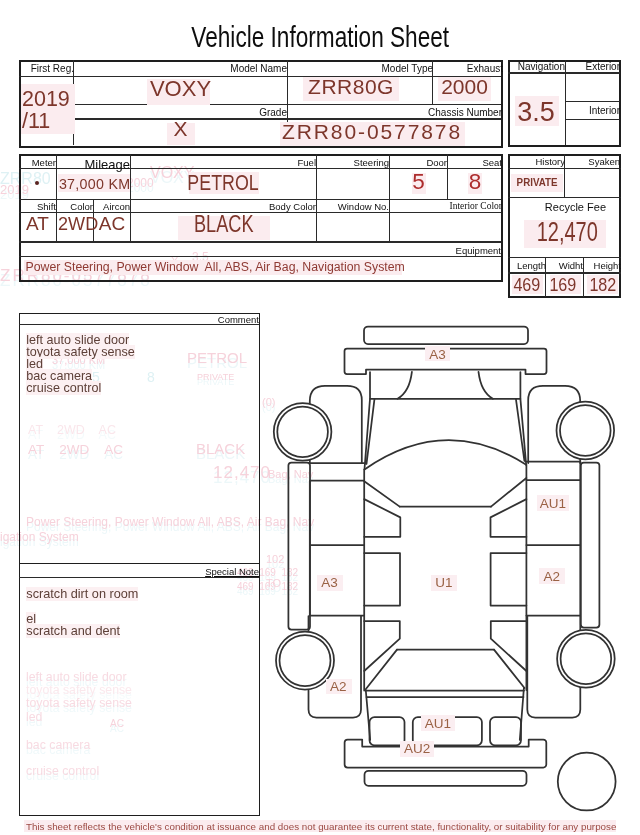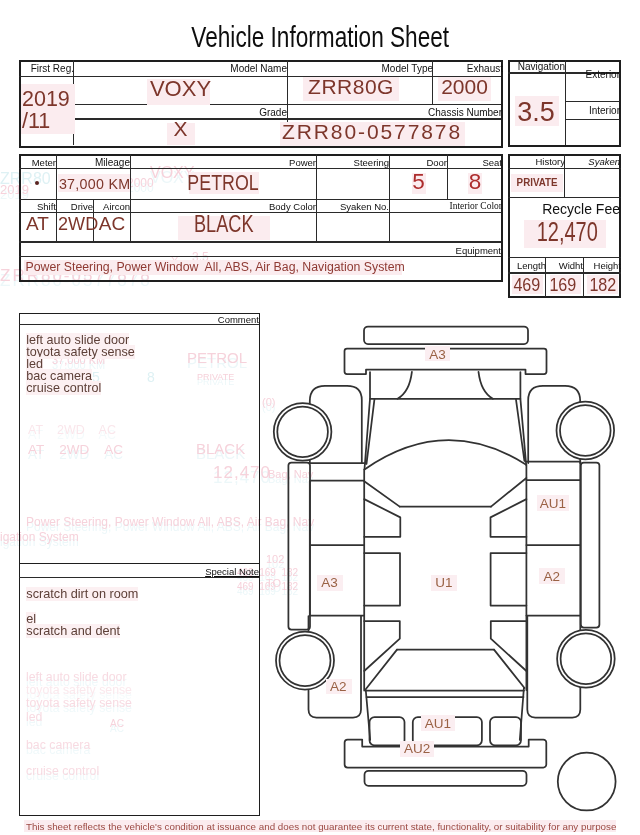--- a/index.html
+++ b/index.html
@@ -83,21 +83,21 @@
 
 <div class="hl" style="left:280px;top:122px;width:185px;height:24px;"></div>
 <div class="val" style="left:282px;top:119.5px;width:170px;font-size:21px;letter-spacing:1.9px;">ZRR80-0577878</div>
 
 <div class="abs" style="left:508px;top:59.5px;width:113px;height:87px;border:2px solid #1e1e1e;"></div>
 <div class="ln" style="left:565px;top:60px;width:1.3px;height:85px;"></div>
 <div class="ln" style="left:508px;top:72.3px;width:112px;height:1.3px;"></div>
 <div class="ln" style="left:565px;top:100.5px;width:55px;height:1.3px;"></div>
 <div class="ln" style="left:565px;top:118.8px;width:55px;height:1.3px;"></div>
 <div class="hdr" style="left:509px;top:61px;width:56px;">Navigation</div>
-<div class="hdr" style="left:565px;top:61px;width:55px;margin-top:8px;">Exterior</div>
+<div class="hdr" style="left:565px;top:61px;width:55px;">Exterior</div>
 <div class="hdr" style="left:565px;top:104.5px;width:55px;">Interior</div>
 
 <div class="hl" style="left:515px;top:96px;width:44px;height:30px;"></div>
 <div class="val" style="left:508px;top:96.5px;width:56px;font-size:27px;">3.5</div>
 
 <div class="abs" style="left:18.5px;top:154px;width:484px;height:127.5px;border:2px solid #1e1e1e;"></div>
 <div class="ln" style="left:19px;top:168.2px;width:482px;height:1.3px;"></div>
 <div class="ln" style="left:19px;top:198.5px;width:482px;height:1.3px;"></div>
 <div class="ln" style="left:19px;top:211.9px;width:482px;height:1.3px;"></div>
 <div class="ln" style="left:19px;top:241.4px;width:482px;height:1.3px;"></div>
@@ -107,30 +107,30 @@
 <div class="ln" style="left:129.9px;top:154px;width:1.3px;height:45px;"></div>
 <div class="ln" style="left:315.7px;top:154px;width:1.3px;height:88px;"></div>
 <div class="ln" style="left:388.5px;top:154px;width:1.3px;height:88px;"></div>
 <div class="ln" style="left:446.9px;top:154px;width:1.3px;height:45px;"></div>
 
 <div class="ln" style="left:56px;top:199px;width:1.3px;height:43px;"></div>
 <div class="ln" style="left:92.8px;top:199px;width:1.3px;height:43px;"></div>
 <div class="ln" style="left:129.9px;top:199px;width:1.3px;height:43px;"></div>
 
 <div class="hdr" style="left:19px;top:156.5px;width:37px;font-size:9.5px;">Meter</div>
-<div class="hdr" style="left:57px;top:156.5px;width:73px;font-size:10px;">Mileage</div>
-<div class="hdr" style="left:131px;top:156.5px;width:185px;font-size:9.5px;">Power</div>
+<div class="hdr" style="left:57px;top:156.5px;width:73px;font-size:13px;">Mileage</div>
+<div class="hdr" style="left:131px;top:156.5px;width:185px;font-size:9.5px;">Fuel</div>
 <div class="hdr" style="left:317px;top:156.5px;width:72px;font-size:9.5px;">Steering</div>
 <div class="hdr" style="left:390px;top:156.5px;width:57px;font-size:9.5px;">Door</div>
 <div class="hdr" style="left:448px;top:156.5px;width:54px;font-size:9.5px;">Seat</div>
 <div class="hdr" style="left:19px;top:201px;width:37px;font-size:9.5px;">Shift</div>
-<div class="hdr" style="left:57px;top:201px;width:36px;font-size:9.5px;">Drive</div>
+<div class="hdr" style="left:57px;top:201px;width:36px;font-size:9.5px;">Color</div>
 <div class="hdr" style="left:94px;top:201px;width:36px;font-size:9.5px;">Aircon</div>
 <div class="hdr" style="left:131px;top:201px;width:185px;font-size:9.5px;">Body Color</div>
-<div class="hdr" style="left:317px;top:201px;width:72px;font-size:9.5px;">Syaken No.</div>
+<div class="hdr" style="left:317px;top:201px;width:72px;font-size:9.5px;">Window No.</div>
 <div class="hdr" style="left:390px;top:201px;width:112px;font-size:9.5px;font-family:Liberation Serif, serif;">Interior Color</div>
 <div class="hdr" style="left:19px;top:244.7px;width:482px;font-size:9.5px;">Equipment</div>
 
 <div class="abs" style="left:34.5px;top:180.5px;width:4px;height:4px;border-radius:50%;background:#5a2420;"></div>
 
 <div class="hl" style="left:58px;top:174px;width:72px;height:18px;"></div>
 <div class="val" style="left:57px;top:175px;width:73px;font-size:15px;letter-spacing:0.3px;"><span style="display:inline-block;transform:scaleX(0.95);transform-origin:center;">37,000 KM</span></div>
 
 <div class="hl" style="left:189px;top:172px;width:70px;height:22px;"></div>
 <div class="val" style="left:131px;top:170px;width:185px;font-size:22px;"><span style="display:inline-block;transform:scaleX(0.81);transform-origin:center;">PETROL</span></div>
@@ -155,22 +155,22 @@
 
 <div class="abs" style="left:508px;top:154px;width:113px;height:143.5px;border:2px solid #1e1e1e;"></div>
 <div class="ln" style="left:564px;top:154px;width:1.3px;height:44px;"></div>
 <div class="ln" style="left:508px;top:167.9px;width:113px;height:1.3px;"></div>
 <div class="ln" style="left:508px;top:197px;width:113px;height:1.3px;"></div>
 <div class="ln" style="left:508px;top:256.5px;width:113px;height:1.3px;"></div>
 <div class="ln" style="left:508px;top:272.3px;width:113px;height:1.3px;"></div>
 <div class="ln" style="left:545.2px;top:257px;width:1.3px;height:40px;"></div>
 <div class="ln" style="left:583px;top:257px;width:1.3px;height:40px;"></div>
 <div class="hdr" style="left:509px;top:156px;width:56px;font-size:9.5px;">History</div>
-<div class="hdr" style="left:565px;top:156px;width:55px;font-size:9.5px;font-style:italic;">Syaken</div>
-<div class="hdr" style="left:509px;top:200.5px;width:111px;font-size:14px;">Recycle Fee</div>
+<div class="hdr" style="left:565px;top:156px;width:55px;font-size:9.5px;">Syaken</div>
+<div class="hdr" style="left:495px;top:200.5px;width:111px;font-size:11px;">Recycle Fee</div>
 <div class="hdr" style="left:509px;top:259.8px;width:37px;font-size:9.5px;">Length</div>
 <div class="hdr" style="left:547px;top:259.8px;width:36px;font-size:9.5px;">Widht</div>
 <div class="hdr" style="left:585px;top:259.8px;width:36px;font-size:9.5px;">Height</div>
 
 <div class="hl" style="left:511px;top:174px;width:52px;height:18px;"></div>
 <div class="val" style="left:509px;top:175.5px;width:56px;font-size:11.5px;font-weight:bold;"><span style="display:inline-block;transform:scaleX(0.85);transform-origin:center;">PRIVATE</span></div>
 
 <div class="hl" style="left:524px;top:220px;width:82px;height:28px;"></div>
 <div class="val" style="left:512px;top:217px;width:111px;font-size:27px;"><span style="display:inline-block;transform:scaleX(0.74);transform-origin:center;">12,470</span></div>
 

